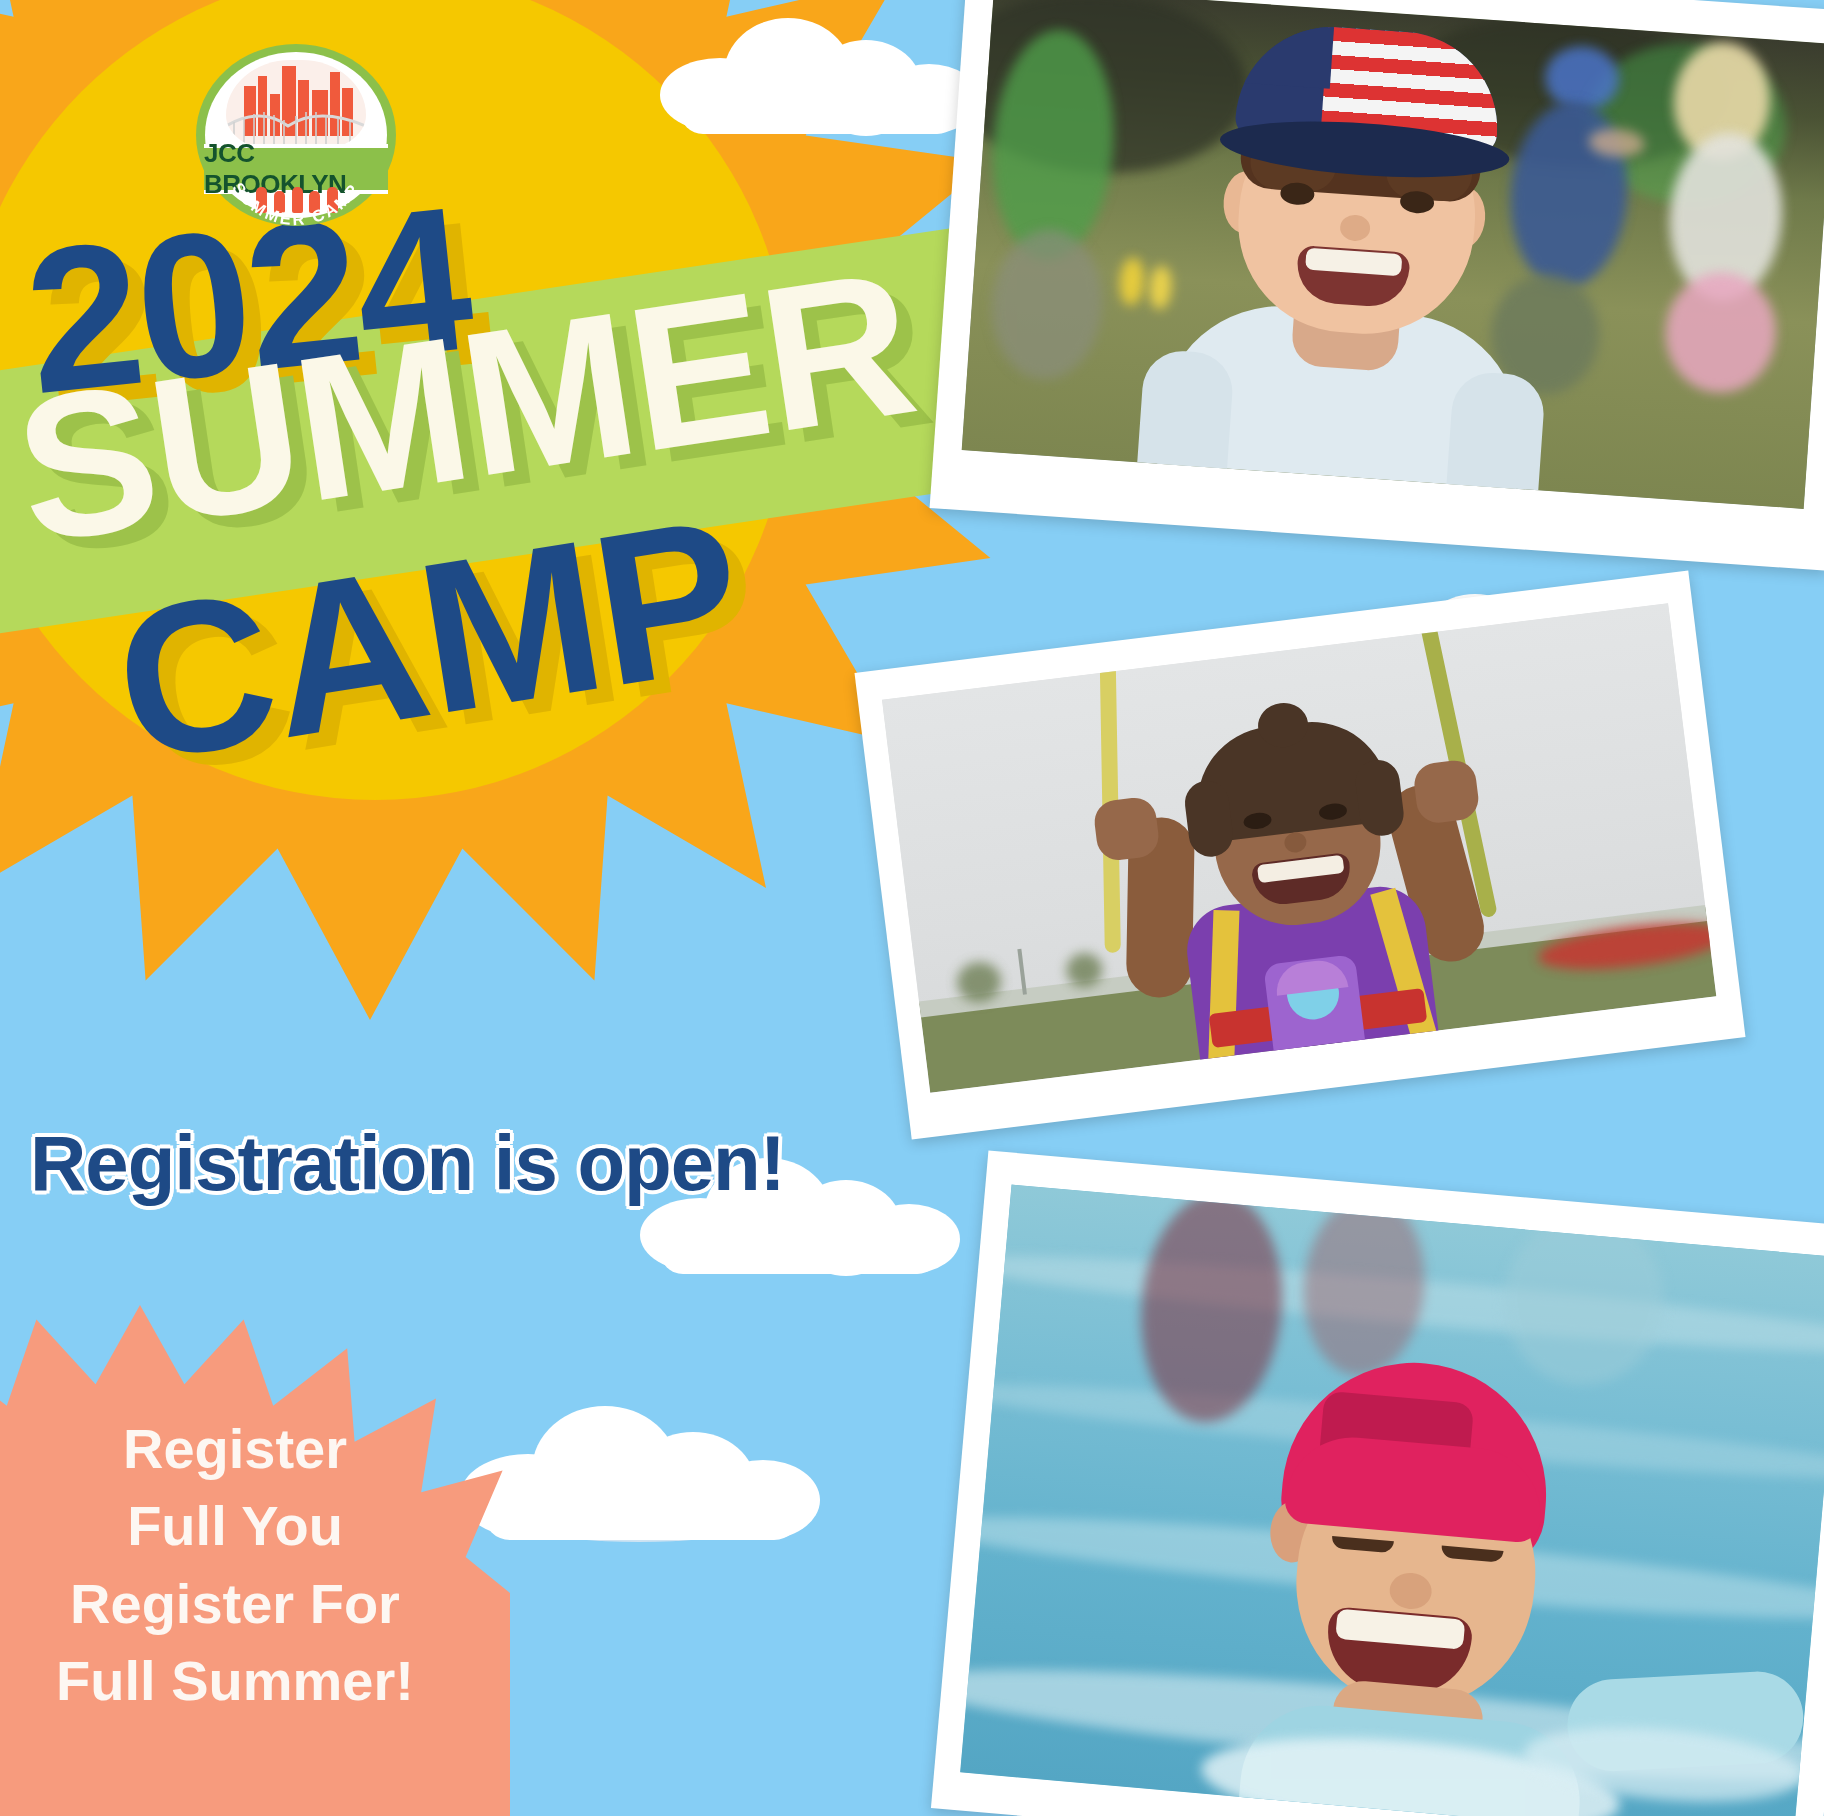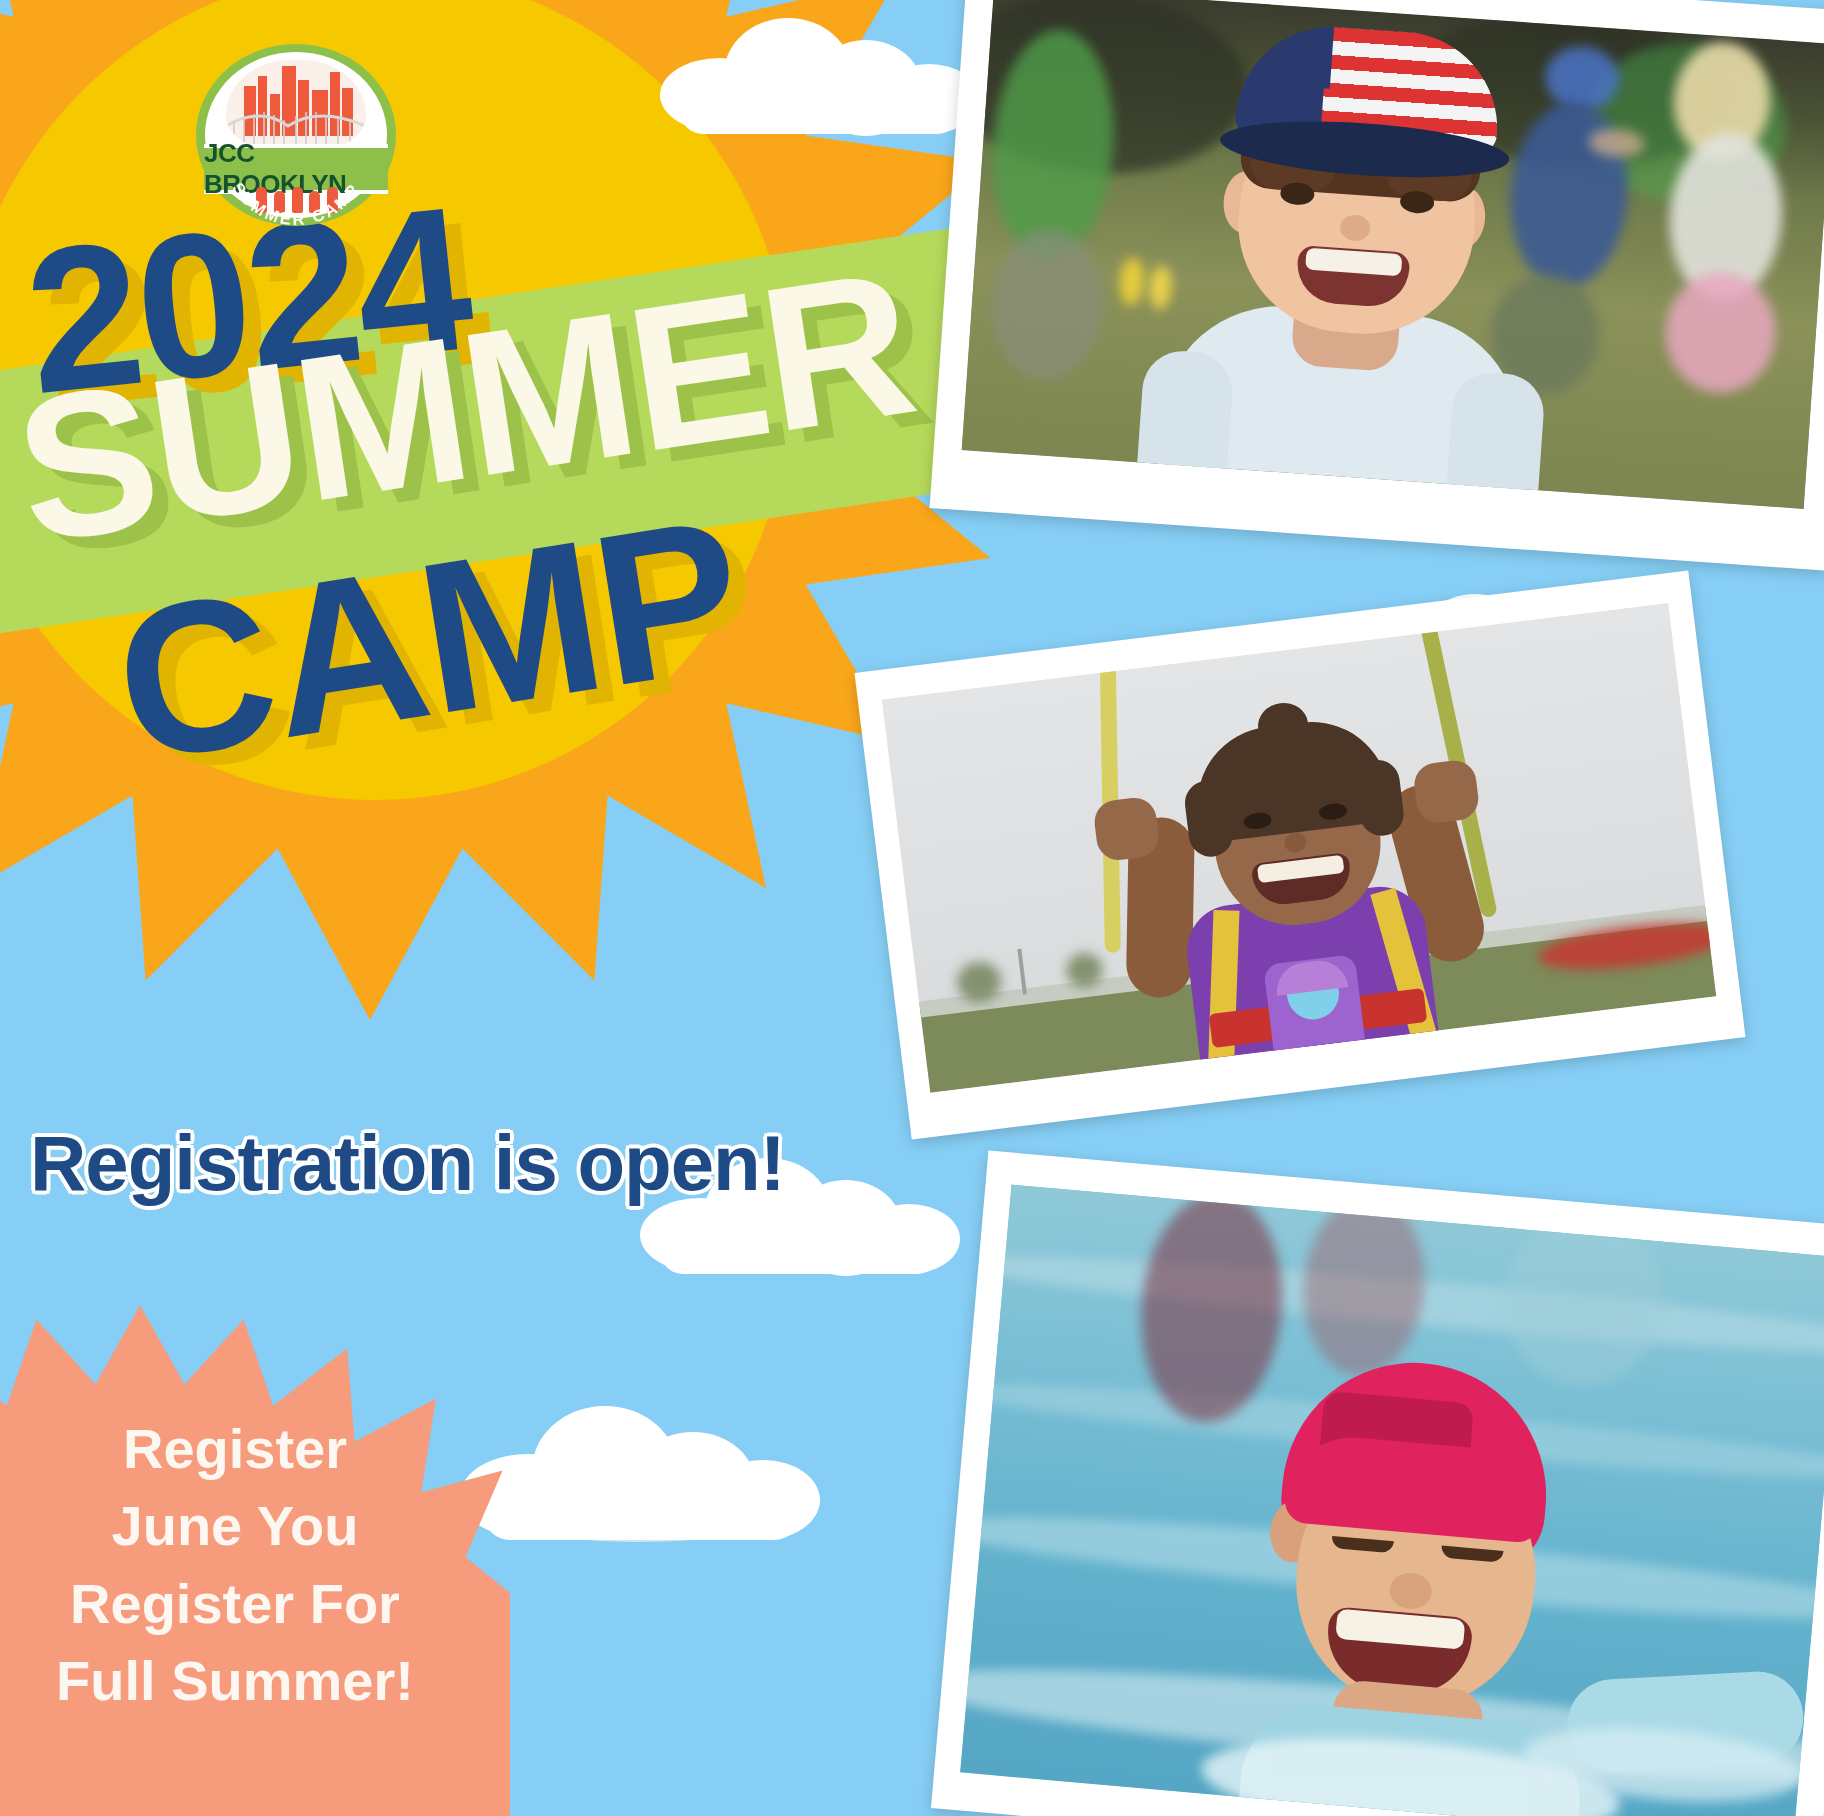--- a/index.html
+++ b/index.html
@@ -252,21 +252,21 @@
   <div class="tsummer">SUMMER</div>
   <div class="tcamp">CAMP</div>
 
   <div class="reg-block">
     <div>Registration is open!</div>
   </div>
 
   <div class="coral-burst"></div>
   <div class="coral-text">
     <div>Register</div>
-    <div>June You</div>
+    <div>Full You</div>
     <div>Register For</div>
     <div>Full Summer!</div>
   </div>
 
   <div class="logo">
     <div class="logo-outer"></div>
     <div class="logo-inner"></div>
 
     <div class="logo-sky">
 

